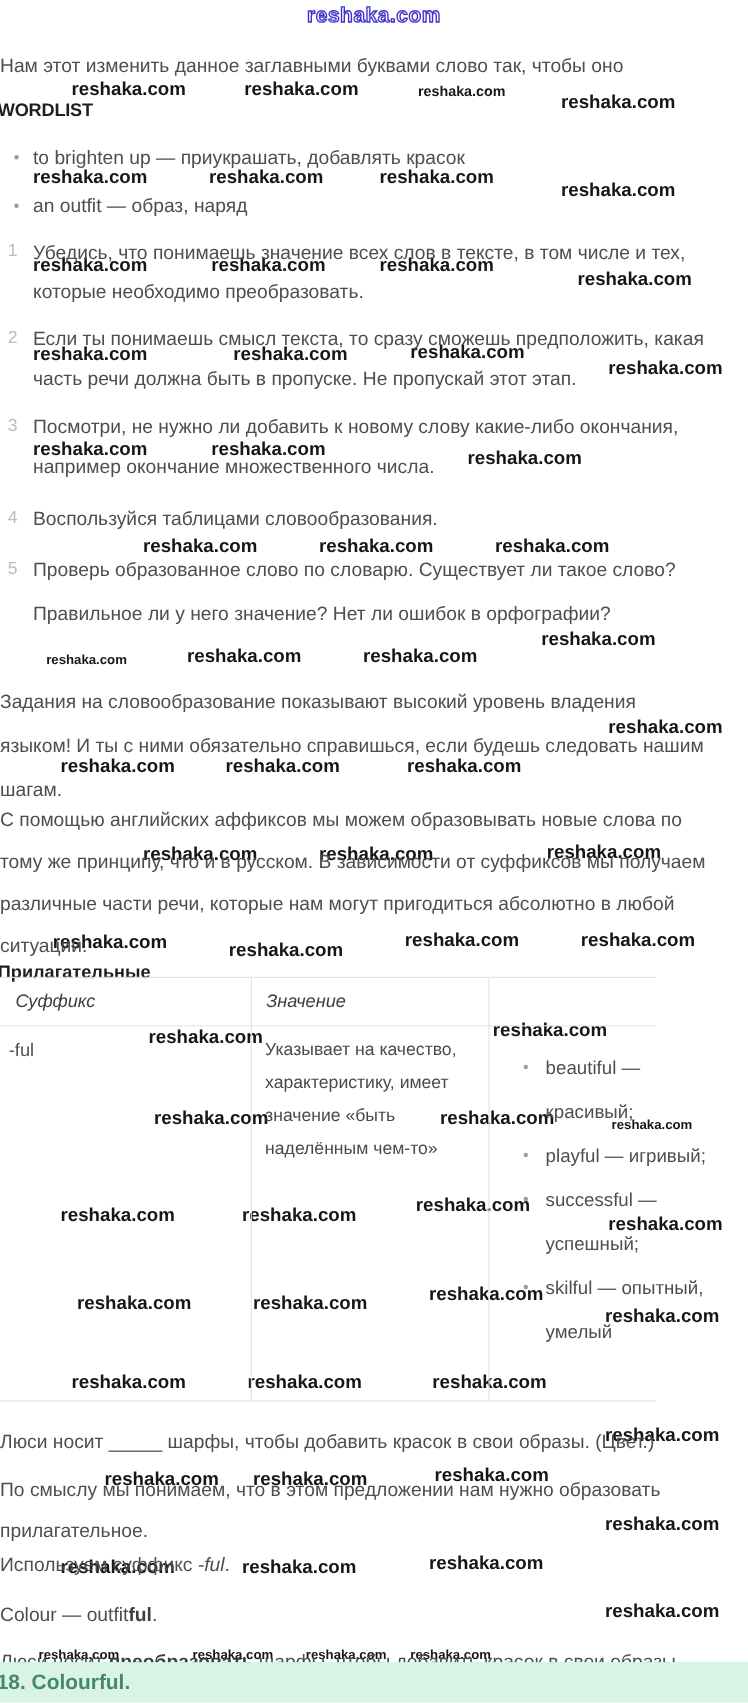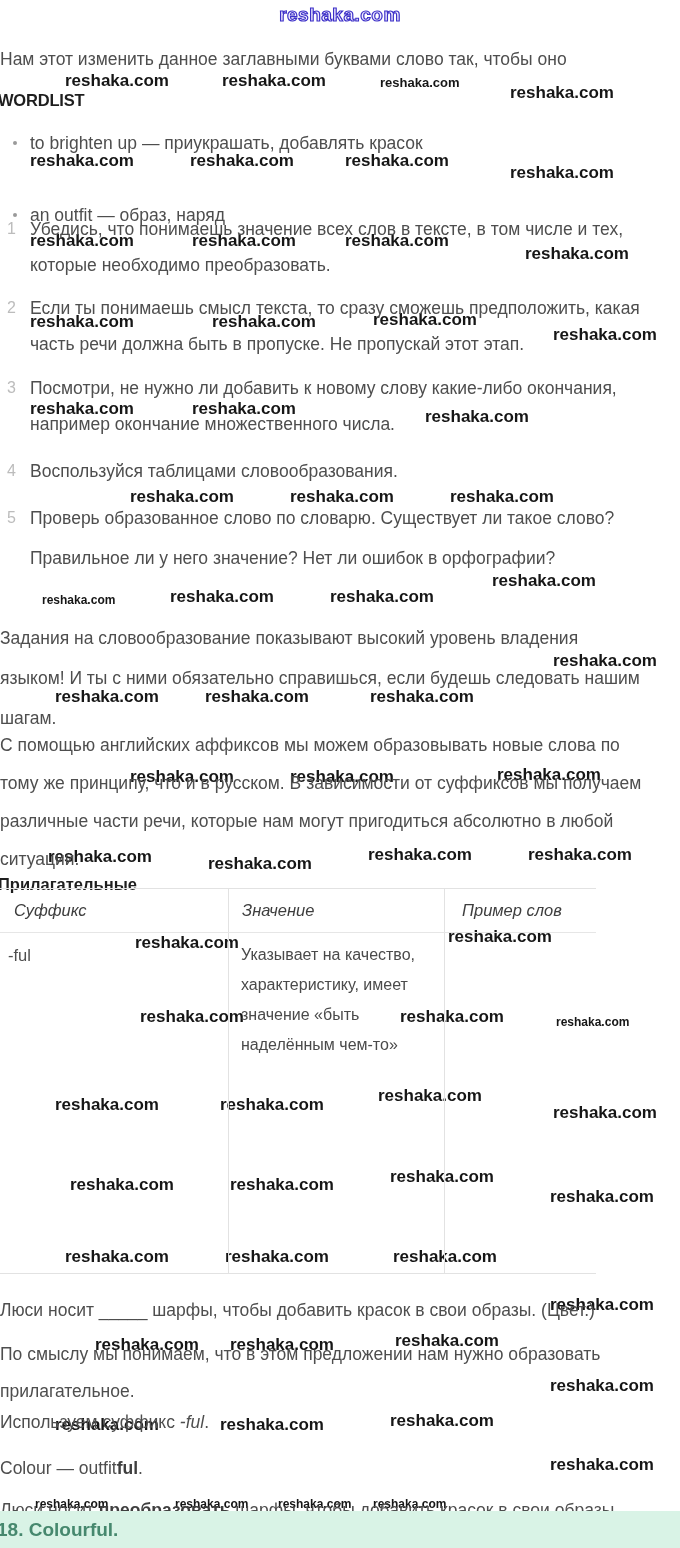--- a/index.html
+++ b/index.html
@@ -13,21 +13,21 @@
     position:absolute;top:4px;left:0;right:0;text-align:center;
     font-size:19px;font-weight:700;letter-spacing:.5px;
     color:#efecff;-webkit-text-stroke:1.2px #3d30c8;
   }
   
   .blk{position:absolute;left:0;right:0;font-size:17.5px;}
   .intro{top:31px;}
   .h-word{top:74px;left:-2px;font-size:16.5px;font-weight:700;color:#1e1e1e;letter-spacing:-.2px;}
   .wl-item{position:absolute;left:0;right:0;padding-left:30px;font-size:17.5px;}
   .wl-item::before{content:"";position:absolute;left:13px;top:8px;width:4px;height:4px;border-radius:50%;background:#9a9a9a;}
-  .wl-1{top:133px;} .wl-2{top:177px;margin-top:28px;}
+  .wl-1{top:133px;} .wl-2{top:177px;}
   .step{position:absolute;left:0;right:0;padding-left:30px;font-size:17.5px;line-height:36px;}
   .step .num{position:absolute;left:7px;top:0;color:#bcbcbc;font-size:16px;line-height:36px;}
   .st-1{top:211px;} .st-2{top:290px;} .st-3{top:370px;} .st-4{top:453px;}
   .st-5{top:498px;line-height:40px;} .st-5 .num{line-height:40px;}
   .p1{top:600px;line-height:40px;}
   .p2{top:708px;line-height:38px;}
   .h-adj{top:858px;left:-2px;font-size:16.5px;font-weight:700;color:#1e1e1e;}
   
   .tbl{position:absolute;top:888px;left:0;width:596px;height:384px;
        border-top:1px solid #e2e2e2;border-bottom:1px solid #e2e2e2;}
@@ -166,23 +166,28 @@
   <p class="blk p1">Задания на словообразование показывают высокий уровень владения<br>языком! И ты с ними обязательно справишься, если будешь следовать нашим<br>шагам.</p>
 
   <h3 class="blk h-adj">Прилагательные</h3>
 
   <div class="tbl">
     <div class="v1"></div>
     <div class="v2"></div>
     <div class="hline"></div>
     <div class="th th-1">Суффикс</div>
     <div class="th th-2">Значение</div>
-    <div class="th th-3">Пример слов</div>
     <div class="cell-suffix">-ful</div>
     <div class="cell-meaning">Указывает на качество,<br>характеристику, имеет<br>значение «быть<br>наделённым чем-то»</div>
+    <ul class="cell-examples">
+      <li>beautiful — красивый;</li>
+      <li>playful — игривый;</li>
+      <li>successful — успешный;</li>
+      <li>skilful — опытный, умелый</li>
+    </ul>
   </div>
 
   <p class="blk sent1">Люси носит _____ шарфы, чтобы добавить красок в свои образы. (Цвет.)</p>
   <p class="blk p4">По смыслу мы понимаем, что в этом предложении нам нужно образовать<br>прилагательное.</p>
 
   <p class="blk p5"><span>Используем суффикс </span><span class="em-it">-ful</span><span>.</span></p>
 
   <p class="blk p6"><span>Colour — outfit</span><span class="em-b">ful</span><span>.</span></p>
 
   <p class="blk p7"><span>Люси носит </span><span class="em-b">преобразовать</span><span> шарфы, чтобы добавить красок в свои образы.</span></p>

